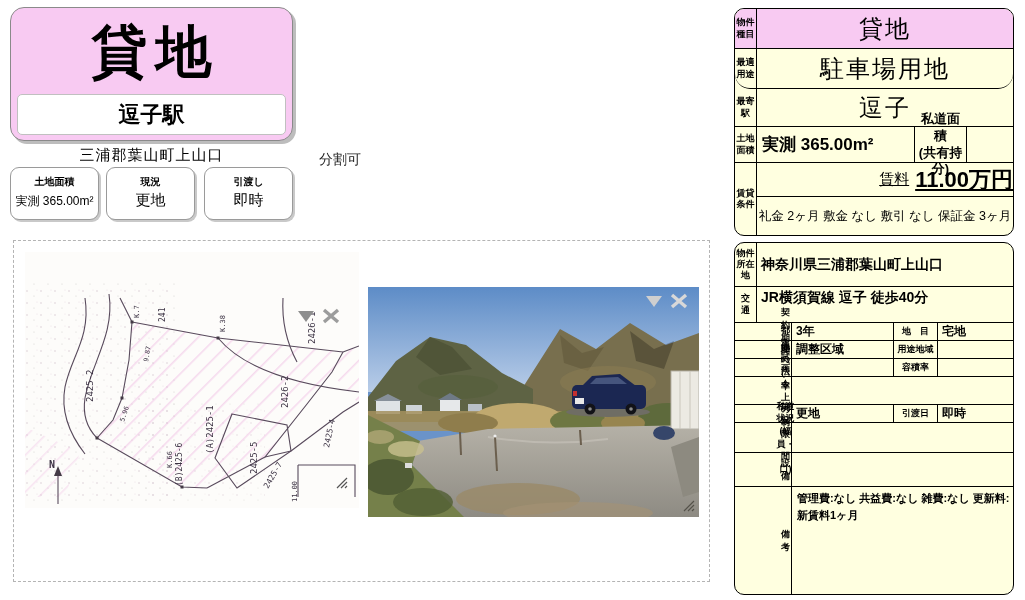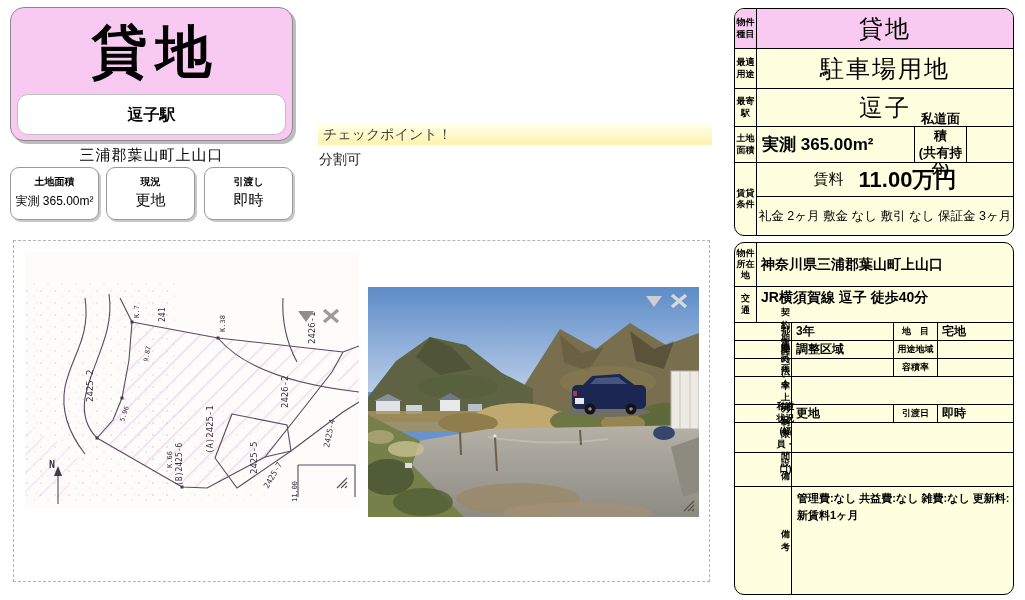--- a/index.html
+++ b/index.html
@@ -6,22 +6,22 @@
   body { background:#fff; font-family:"Liberation Sans","DejaVu Sans",sans-serif; color:#000; }
   .page { position:relative; width:1025px; height:600px; background:#fff; overflow:hidden; }
 
   
   .title-box { position:absolute; left:10px; top:7px; width:283px; height:134px;
     background:#f8caf2; border:1px solid #8a8a8a; border-radius:14px;
     box-shadow:3px 3px 0 #bdbdbd; }
   .title-main { text-align:center; font-size:56px; font-weight:bold; line-height:84px;
     letter-spacing:8px; padding-left:8px; margin-top:2px; }
   .title-station { position:absolute; left:6px; right:6px; bottom:5px; height:41px;
-    background:#fff; border:1px solid #c0c0c0; border-radius:11px; text-align:center;
-    font-size:16px; font-weight:bold; line-height:39px; }
+    background:#fff; border:1px solid #c0c0c0; border-radius:5px; text-align:center;
+    font-size:22px; font-weight:bold; line-height:39px; }
   .address { position:absolute; left:10px; top:146px; width:283px; text-align:center;
     font-size:15px; letter-spacing:1px; }
   .stat-box { position:absolute; top:167px; width:89px; height:53px; background:#fff;
     border:1px solid #9a9a9a; border-radius:9px; box-shadow:2px 2px 0 #c9c9c9; }
   .stat-label { font-size:10px; font-weight:bold; text-align:center; margin-top:7px; }
   .stat-value { font-size:12px; text-align:center; margin-top:4px; white-space:nowrap; }
   .stat-value.lg { font-size:15px; margin-top:2px; }
 
   
   .checkpoint-bar { position:absolute; left:318px; top:124px; width:394px; height:21px;
@@ -56,21 +56,21 @@
     word-break:break-all; text-align:center; justify-content:center; flex-shrink:0; }
   .vlbl.narrow { padding:0 6px; }
   .val-big { flex:1; justify-content:center; font-size:24px; letter-spacing:2px; }
   .pink { background:#f8caf2; }
   .area-main { width:158px; font-size:17px; font-weight:bold; padding-left:5px; white-space:nowrap; }
   .area-sub-lbl { width:52px; font-size:13px; font-weight:bold; line-height:1.3;
     justify-content:center; text-align:center; white-space:pre-line; }
   .area-sub-val { flex:1; font-size:11px; }
   .terms-right { flex:1; display:flex; flex-direction:column; }
   .rent-line { height:34px; border-bottom:1px solid #000; display:flex;
-    align-items:center; justify-content:center; gap:15px; }
+    align-items:center; justify-content:flex-end; gap:6px;text-decoration:underline; }
   .rent-lbl { font-size:15px; }
   .rent-val { font-size:22px; font-weight:bold; }
   .cond-line { flex:1; display:flex; align-items:center; justify-content:center;
     font-size:12.5px; white-space:nowrap; }
   .loc-val { flex:1; font-size:14px; font-weight:bold; padding-left:4px;text-align:right; }
   .access-val { flex:1; font-size:14px; font-weight:bold; padding:2px 0 0 4px;
     align-items:flex-start; }
   .glbl { width:57px; font-size:9px; font-weight:bold; justify-content:center;
     text-align:center; white-space:pre-line; line-height:1.4; flex-shrink:0;padding-left:45px; }
   .glbl2 { width:44px; font-size:9px; font-weight:bold; justify-content:center;
@@ -98,23 +98,20 @@
   </div>
   <div class="stat-box" style="left:106px;">
     <div class="stat-label">現況</div>
     <div class="stat-value lg">更地</div>
   </div>
   <div class="stat-box" style="left:204px;">
     <div class="stat-label">引渡し</div>
     <div class="stat-value lg">即時</div>
   </div>
 
-  <div class="checkpoint-bar">
-    <span>チェックポイント！</span>
-  </div>
   <div class="checkpoint-note">分割可</div>
 
   <div class="image-area">
 
     <div class="img-frame map-frame">
       <svg width="334" height="256" viewBox="0 0 334 256">
         <defs>
           <pattern id="hatch" width="13" height="13" patternTransform="rotate(45)" patternUnits="userSpaceOnUse">
             <line x1="0" y1="0" x2="0" y2="13" stroke="#efb9e2" stroke-width="3.2"></line>
           </pattern>
@@ -278,21 +275,21 @@
         <path d="M11,1 L1,11 M11,5 L5,11 M11,9 L9,11" stroke="#55524a" stroke-width="1.2"></path>
       </svg>
     </div>
   </div>
 
   <div class="tbl t1">
     <div class="row pink" style="height:40px;">
       <div class="cell vlbl">物件種目</div>
       <div class="cell val-big">貸地</div>
     </div>
-    <div class="row" style="height:40px;">
+    <div class="row" style="height:40px;border-radius:15px;">
       <div class="cell vlbl">最適用途</div>
       <div class="cell val-big">駐車場用地</div>
     </div>
     <div class="row" style="height:38px;">
       <div class="cell vlbl">最寄駅</div>
       <div class="cell val-big">逗子</div>
     </div>
     <div class="row" style="height:36px;">
       <div class="cell vlbl">土地面積</div>
       <div class="cell area-main">実測 365.00m²</div>

